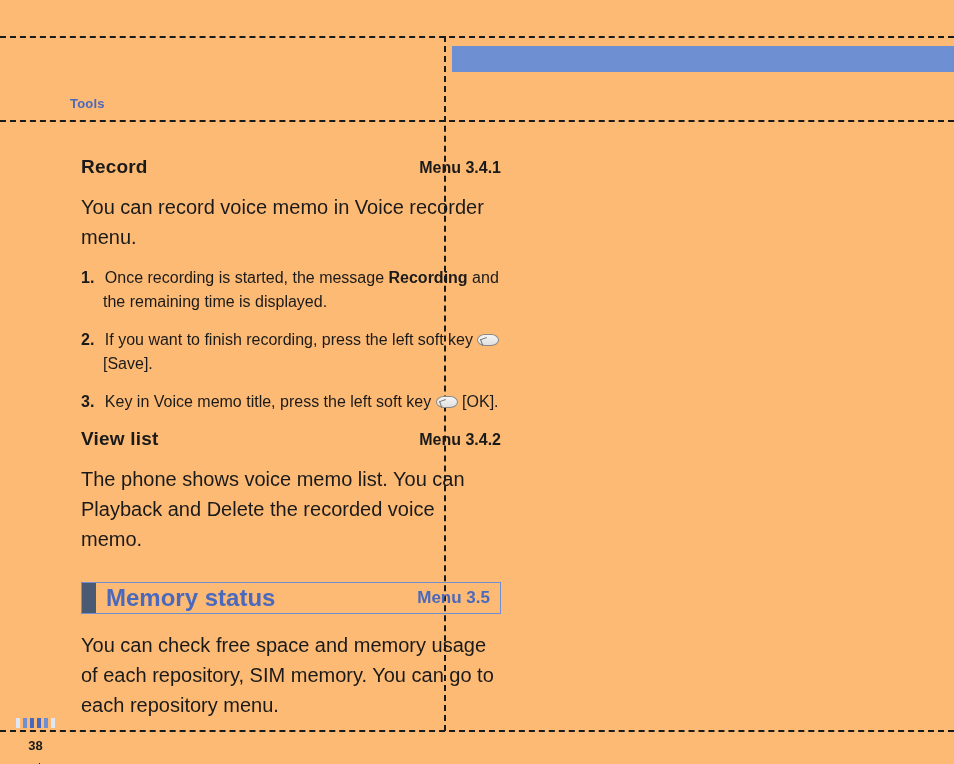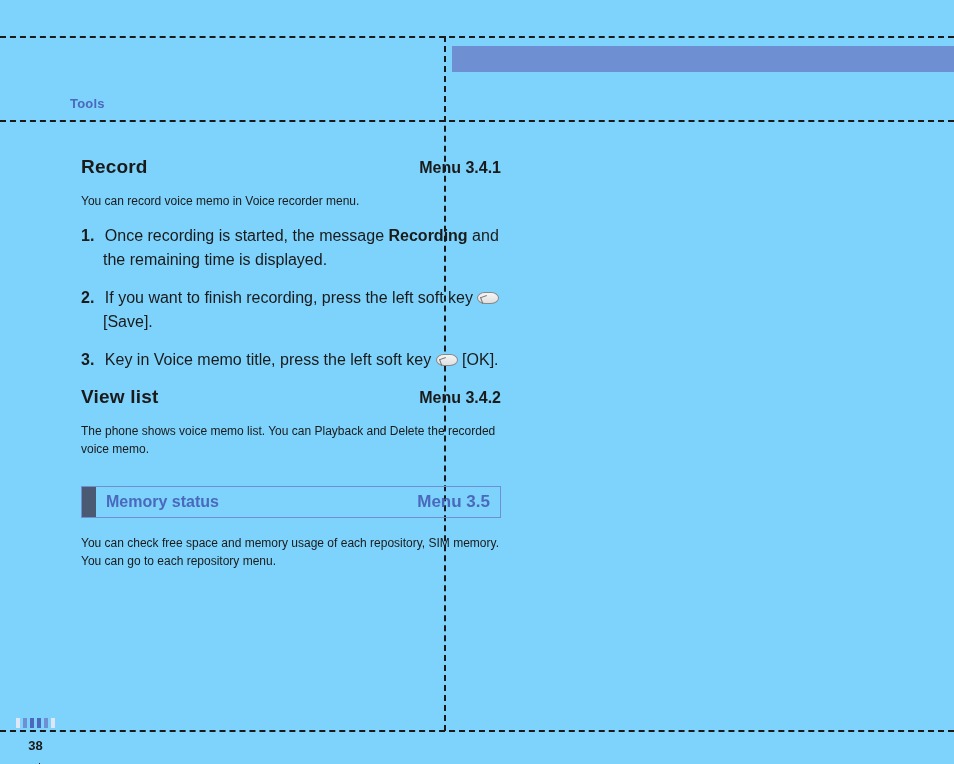--- a/index.html
+++ b/index.html
@@ -1,21 +1,21 @@
 <!DOCTYPE html>
 <html><head>
 <meta charset="utf-8">
 <style>
   * { box-sizing: border-box; margin: 0; padding: 0; }
   html, body { width: 954px; height: 764px; background: #fff; font-family: "Helvetica Neue", Helvetica, Arial, sans-serif; color: #1a1a1a; }
   .page {
     position: relative;
     width: 954px;
     height: 764px;
-    background: #7dd3fc;
+    background: #fdba74;
     overflow: hidden;
   }
 
   
   .dash-h {
     position: absolute;
     border-top: 2px dashed #1a1a1a;
     left: 0; right: 0;
     height: 0;
   }
@@ -67,21 +67,21 @@
     display: flex;
     justify-content: space-between;
     align-items: baseline;
     margin-top: 6px;
     margin-bottom: 14px;
   }
   .heading-row .h  { font-size: 19px; font-weight: 700; letter-spacing: .2px; }
   .heading-row .m  { font-size: 16px; font-weight: 700; }
 
   .para {
-    font-size: 12px;
+    font-size: 20px;
     line-height: 1.5;
     margin-bottom: 14px;
   }
 
   ol.steps {
     list-style: none;
     counter-reset: step;
     margin-bottom: 10px;
   }
   ol.steps > li {
@@ -131,21 +131,21 @@
   }
   .ms-heading .tab {
     width: 14px;
     background: #4a5a73;
   }
   .ms-heading .title {
     flex: 1;
     display:flex;
     align-items:center;
     padding-left: 10px;
-    font-size: 16px;
+    font-size: 24px;
     font-weight: 700;
     color: #4a69bd;
   }
   .ms-heading .menu {
     display:flex; align-items:center;
     padding-right: 10px;
     font-size: 17px;
     font-weight: 700;
     color: #4a69bd;
   }

